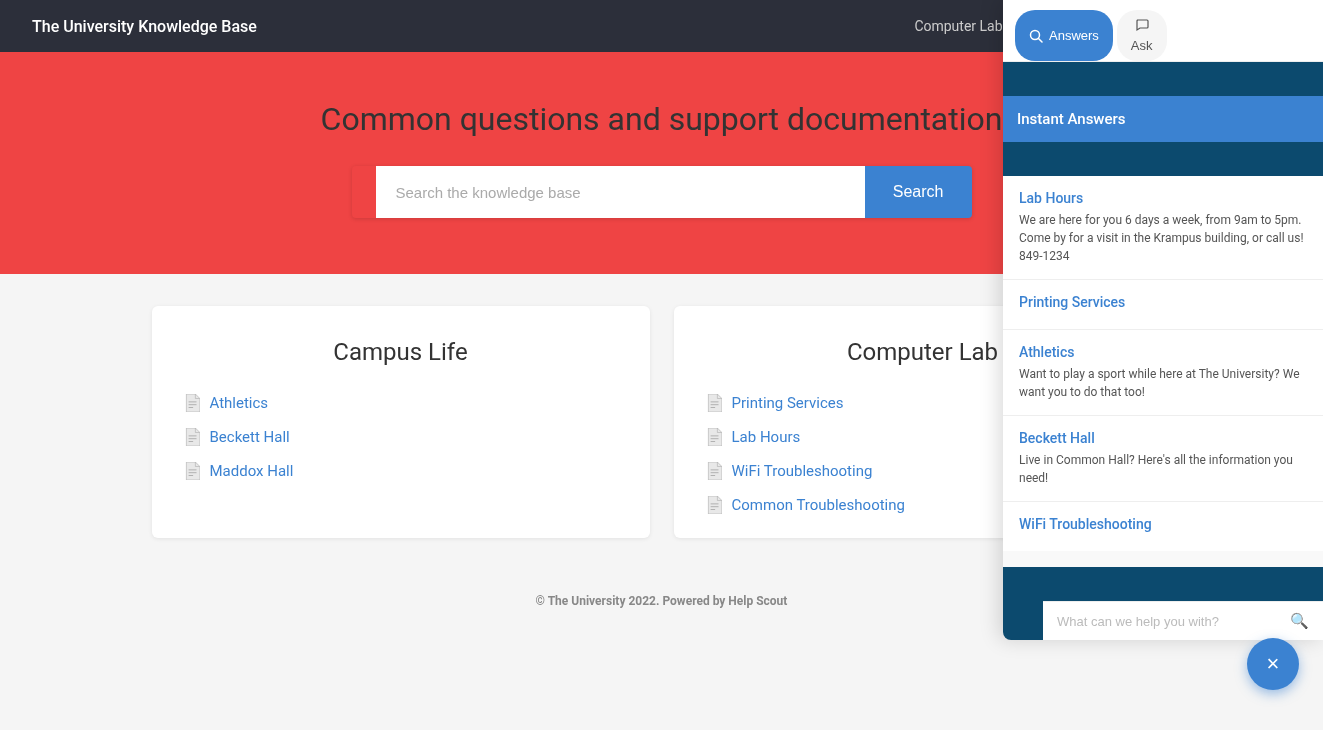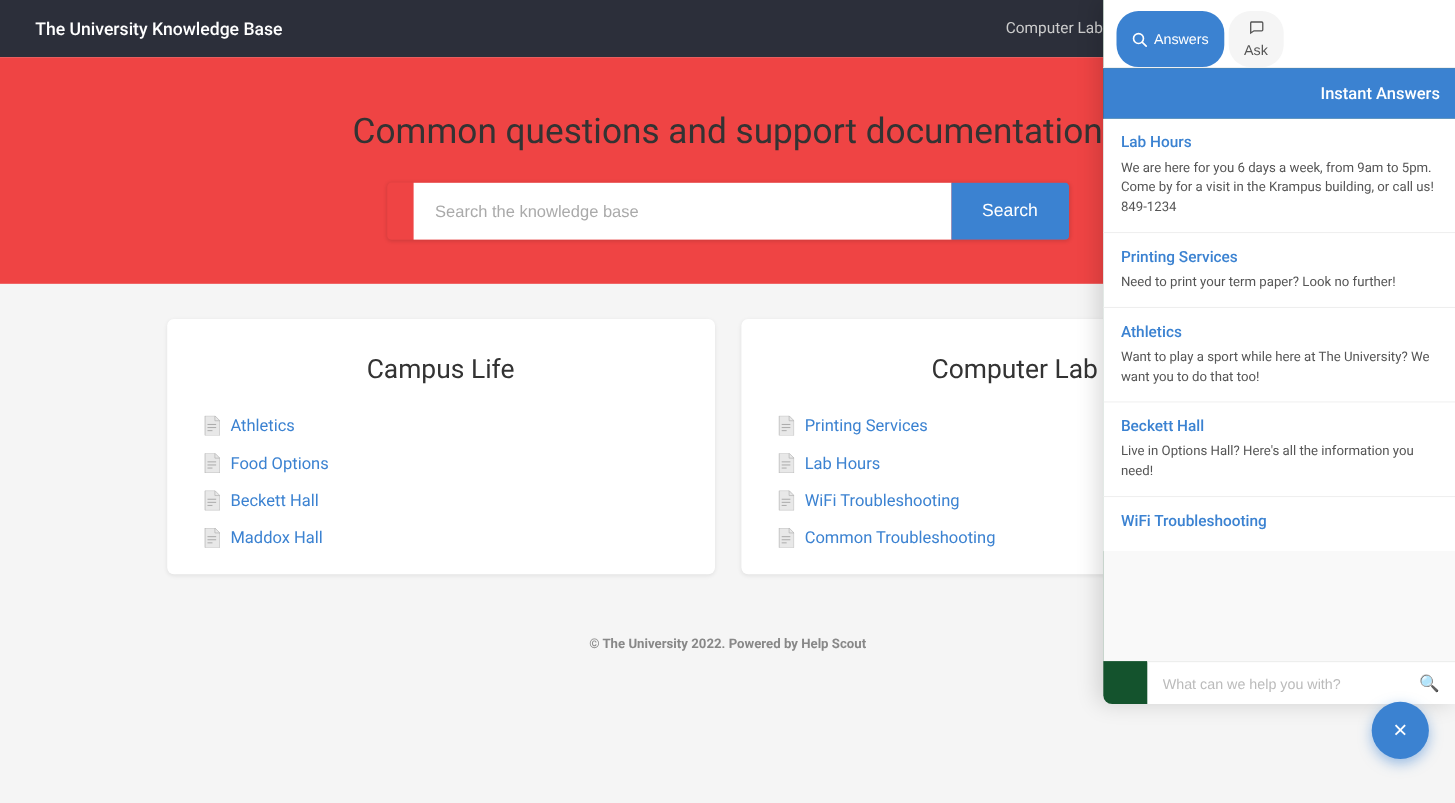--- a/index.html
+++ b/index.html
@@ -38,21 +38,21 @@
     }
     .hero-title {
       font-size: 32px;
       font-weight: 400;
       color: #333;
       margin-bottom: 28px;
     }
     .search-bar {
       display: flex;
       max-width: 620px;
-      margin: 0 auto;
+      margin: 16px auto;
       border-radius: 4px;
       overflow: hidden;
       box-shadow: 0 1px 4px rgba(0,0,0,0.15);
       padding-left: 24px;
     }
     .search-input {
       flex: 1;
       border: none;
       padding: 0 20px;
       font-size: 15px;
@@ -125,26 +125,27 @@
       font-weight: bold;
     }
 
     
     .beacon-overlay {
       position: fixed;
       right: 0;
       top: 0;
       width: 320px;
       height: 640px;
-      background: #14532d;
+      background: #0c4a6e;
       box-shadow: -4px 0 20px rgba(0,0,0,0.15);
       display: flex;
       flex-direction: column;
       z-index: 1000;
       border-radius: 0 0 0 8px;
+      gap: 34px;
     }
     .beacon-tabs {
       display: flex;
       padding: 10px 12px 0;
       gap: 4px;
       background: #fff;
       border-bottom: 1px solid #eee;
     }
     .beacon-tab {
       display: flex;
@@ -162,21 +163,21 @@
       color: #fff;
     }
     .beacon-tab.inactive {
       background: #f5f5f5;
       color: #555;
       flex-direction: column;
     }
     .beacon-header {
       background: #3b82d1;
       color: #fff;
-      text-align: right;
+      text-align: left;
       padding: 14px;
       font-size: 15px;
       font-weight: 500;
     }
     .beacon-results {
       flex: 1;
       overflow-y: auto;
       background: #f9f9f9;
     }
     .beacon-result-item {
@@ -265,30 +266,20 @@
     <ul class="category-links">
       <li class="category-link-item">
         <svg class="doc-icon" viewBox="0 0 14 16" fill="none" xmlns="http://www.w3.org/2000/svg">
           <path d="M2 0h8l4 4v12H2V0z" fill="#e8e8e8" stroke="#aaa" stroke-width="0.5"></path>
           <path d="M10 0v4h4" fill="none" stroke="#aaa" stroke-width="0.5"></path>
           <line x1="4" y1="7" x2="11" y2="7" stroke="#aaa" stroke-width="0.8"></line>
           <line x1="4" y1="9.5" x2="11" y2="9.5" stroke="#aaa" stroke-width="0.8"></line>
           <line x1="4" y1="12" x2="8" y2="12" stroke="#aaa" stroke-width="0.8"></line>
         </svg>
         <span>Athletics</span>
-      </li>
-      <li class="category-link-item">
-        <svg class="doc-icon" viewBox="0 0 14 16" fill="none">
-          <path d="M2 0h8l4 4v12H2V0z" fill="#e8e8e8" stroke="#aaa" stroke-width="0.5"></path>
-          <path d="M10 0v4h4" fill="none" stroke="#aaa" stroke-width="0.5"></path>
-          <line x1="4" y1="7" x2="11" y2="7" stroke="#aaa" stroke-width="0.8"></line>
-          <line x1="4" y1="9.5" x2="11" y2="9.5" stroke="#aaa" stroke-width="0.8"></line>
-          <line x1="4" y1="12" x2="8" y2="12" stroke="#aaa" stroke-width="0.8"></line>
-        </svg>
-        <span>Food Options</span>
       </li>
       <li class="category-link-item">
         <svg class="doc-icon" viewBox="0 0 14 16" fill="none">
           <path d="M2 0h8l4 4v12H2V0z" fill="#e8e8e8" stroke="#aaa" stroke-width="0.5"></path>
           <path d="M10 0v4h4" fill="none" stroke="#aaa" stroke-width="0.5"></path>
           <line x1="4" y1="7" x2="11" y2="7" stroke="#aaa" stroke-width="0.8"></line>
           <line x1="4" y1="9.5" x2="11" y2="9.5" stroke="#aaa" stroke-width="0.8"></line>
           <line x1="4" y1="12" x2="8" y2="12" stroke="#aaa" stroke-width="0.8"></line>
         </svg>
         <span>Beckett Hall</span>
@@ -376,29 +367,28 @@
 
   <div class="beacon-header">Instant Answers</div>
 
   <div class="beacon-results">
     <div class="beacon-result-item">
       <div class="beacon-result-title">Lab Hours</div>
       <div class="beacon-result-desc">We are here for you 6 days a week, from 9am to 5pm. Come by for a visit in the Krampus building, or call us! 849-1234</div>
     </div>
     <div class="beacon-result-item">
       <div class="beacon-result-title">Printing Services</div>
-      <div class="beacon-result-desc">Need to print your term paper? Look no further!</div>
     </div>
     <div class="beacon-result-item">
       <div class="beacon-result-title">Athletics</div>
       <div class="beacon-result-desc">Want to play a sport while here at The University? We want you to do that too!</div>
     </div>
     <div class="beacon-result-item">
       <div class="beacon-result-title">Beckett Hall</div>
-      <div class="beacon-result-desc">Live in Options Hall? Here's all the information you need!</div>
+      <div class="beacon-result-desc">Live in Common Hall? Here's all the information you need!</div>
     </div>
     <div class="beacon-result-item">
       <div class="beacon-result-title">WiFi Troubleshooting</div>
     </div>
   </div>
 
   <div class="beacon-search-bar">
     <input class="beacon-search-input" type="text" placeholder="What can we help you with?" style="">
     <span class="beacon-search-icon">🔍</span>
   </div>

